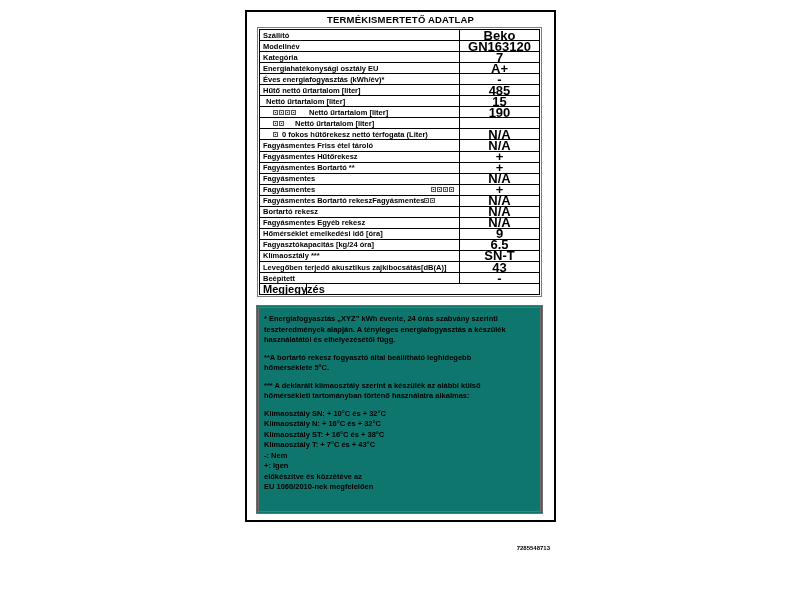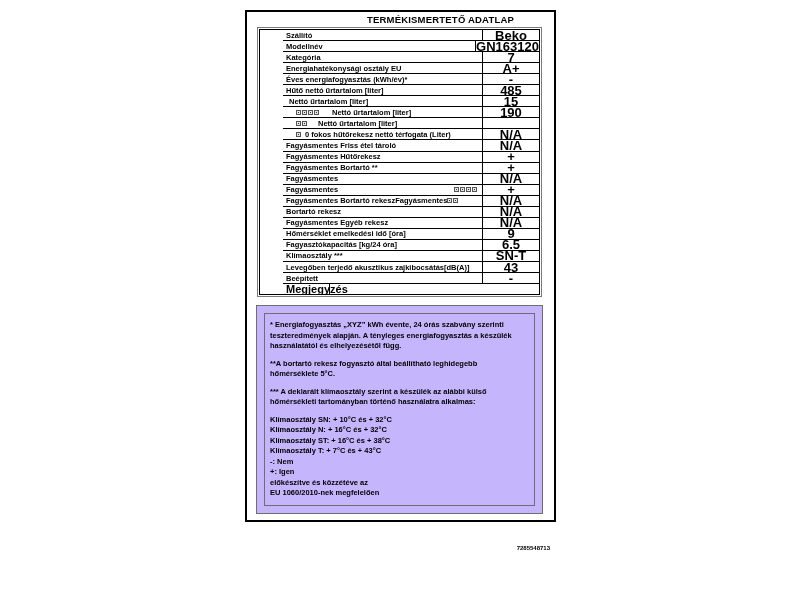--- a/index.html
+++ b/index.html
@@ -7,29 +7,29 @@
     position:relative; width:800px; height:600px; background:#ffffff;
     font-family:"Liberation Sans", sans-serif; font-weight:bold; color:#000;
     overflow:hidden;
   }
   .sheet {
     position:absolute; left:245px; top:10px; width:307px; height:508px;
     border:2px solid #000; background:#fff; box-sizing:content-box;
   }
   .title {
     position:absolute; left:0; top:2px; width:100%;
-    text-align:center; font-size:9.5px; letter-spacing:0.2px;margin-left:40px;
+    text-align:center; font-size:9.5px; letter-spacing:0.2px;
   }
   .tbl-frame {
     position:absolute; left:10px; top:15px; width:285px; height:270px;
     border:1px solid #7a7a7a; padding:1px; box-sizing:border-box; background:#fff;
   }
   .tbl {
     height:100%; box-sizing:border-box; border:1px solid #000;
-    display:flex; flex-direction:column;padding-left:23px;
+    display:flex; flex-direction:column;
   }
   .row { flex:1 1 0; display:flex; align-items:stretch; border-top:1px solid #000; min-height:0; }
   .row:first-child { border-top:none; }
   .lbl {
     width:199px; box-sizing:border-box; padding-left:3px;
     display:flex; align-items:center; white-space:nowrap; overflow:hidden;
     font-size:7.5px;
   }
   .lbl.ind1 { padding-left:6px; }
   .lbl.ind2 { padding-left:13px; }
@@ -48,21 +48,21 @@
   .stars.g2 { margin-right:10px; }
   .stars.g1 { margin-right:3px; }
   .stars.right { margin-left:auto; margin-right:4px; }
   .star {
     display:inline-block; width:5px; height:5px; box-sizing:border-box;
     border:1px solid #555; margin-right:1px;
     background: radial-gradient(circle at 50% 50%, #333 0 30%, #e6e6e6 40%);
   }
   .notes-frame {
     position:absolute; left:9px; top:293px; width:287px; height:209px;
-    border:1px solid #6e6e6e; padding:7px; box-sizing:border-box; background:#c4b5fd;
+    border:1px solid #6e6e6e; padding:1px; box-sizing:border-box; background:#0f766e;
   }
   .notes {
     height:100%; box-sizing:border-box; border:1px solid #6e6e6e;
     padding:6px 3px 0 5px; overflow:hidden;
   }
   .nline { font-size:7.5px; line-height:10.5px; white-space:nowrap; }
   .nblank { height:7px; }
   .footer-code {
     position:absolute; left:470px; top:545px; width:80px;
     text-align:right; font-size:6px; font-weight:bold;

